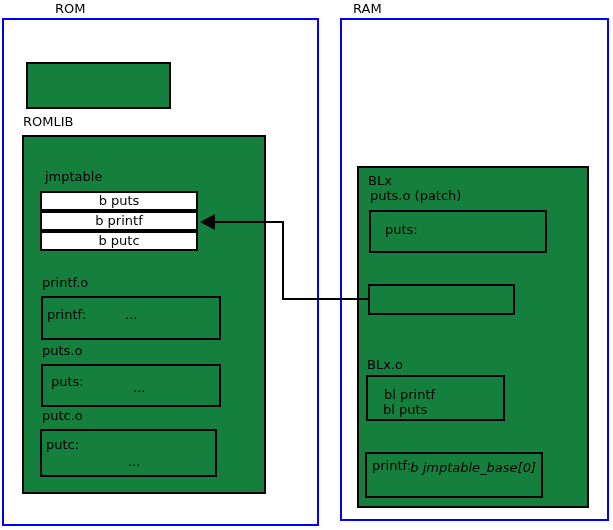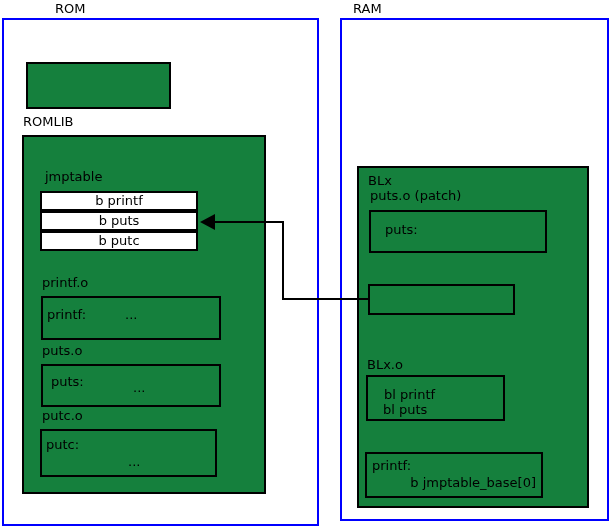--- a/index.html
+++ b/index.html
@@ -67,22 +67,22 @@
 
   <div class="lbl" style="left:29px; top:56px;margin-top:28px;">BL1</div>
   <div class="black-box" style="left:26px; top:62px; width:145px; height:47px;"></div>
 
   <div class="lbl" style="left:23px; top:115px;">ROMLIB</div>
   <div class="black-box" style="left:22px; top:135px; width:244px; height:359px;"></div>
 
   <div class="lbl" style="left:45px; top:170px;">jmptable</div>
 
   <div class="abs" style="left:40px; top:191px; width:158px;">
+    <div class="jmp-row">b puts</div>
     <div class="jmp-row">b printf</div>
-    <div class="jmp-row">b puts</div>
     <div class="jmp-row">b putc</div>
   </div>
 
   <div class="lbl" style="left:42px; top:276px;">printf.o</div>
   <div class="black-box" style="left:41px; top:296px; width:180px; height:44px;">
     <span class="inner-text" style="left:4px; top:10px;">printf:</span>
     <span class="inner-text" style="left:82px; top:10px;">...</span>
   </div>
 
   <div class="lbl" style="left:42px; top:344px;">puts.o</div>
@@ -113,21 +113,21 @@
   <div class="black-box" style="left:368px; top:284px; width:147px; height:31px;"></div>
 
   <div class="lbl" style="left:367px; top:358px;">BLx.o</div>
   <div class="black-box" style="left:366px; top:375px; width:139px; height:46px;">
     <span class="inner-text" style="left:16px; top:11px;">bl printf</span>
     <span class="inner-text" style="left:15px; top:26px;">bl puts</span>
   </div>
 
   <div class="black-box" style="left:365px; top:452px; width:178px; height:46px;">
     <span class="inner-text" style="left:5px; top:5px;">printf:</span>
-    <span class="inner-text" style="right:5px; top:22px;">b jmptable_base[0]</span>
+    <span class="inner-text" style="right:5px; top:7px;font-style:italic;">b jmptable_base[0]</span>
   </div>
 
   <svg class="connector" width="613" height="530" viewBox="0 0 613 530">
     <polyline points="369,299 283,299 283,222 213,222" fill="none" stroke="#000000" stroke-width="2"></polyline>
     <polygon points="200,222 215,214 215,230" fill="#000000" stroke="none"></polygon>
   </svg>
 
 </div>
 
 </body></html>

